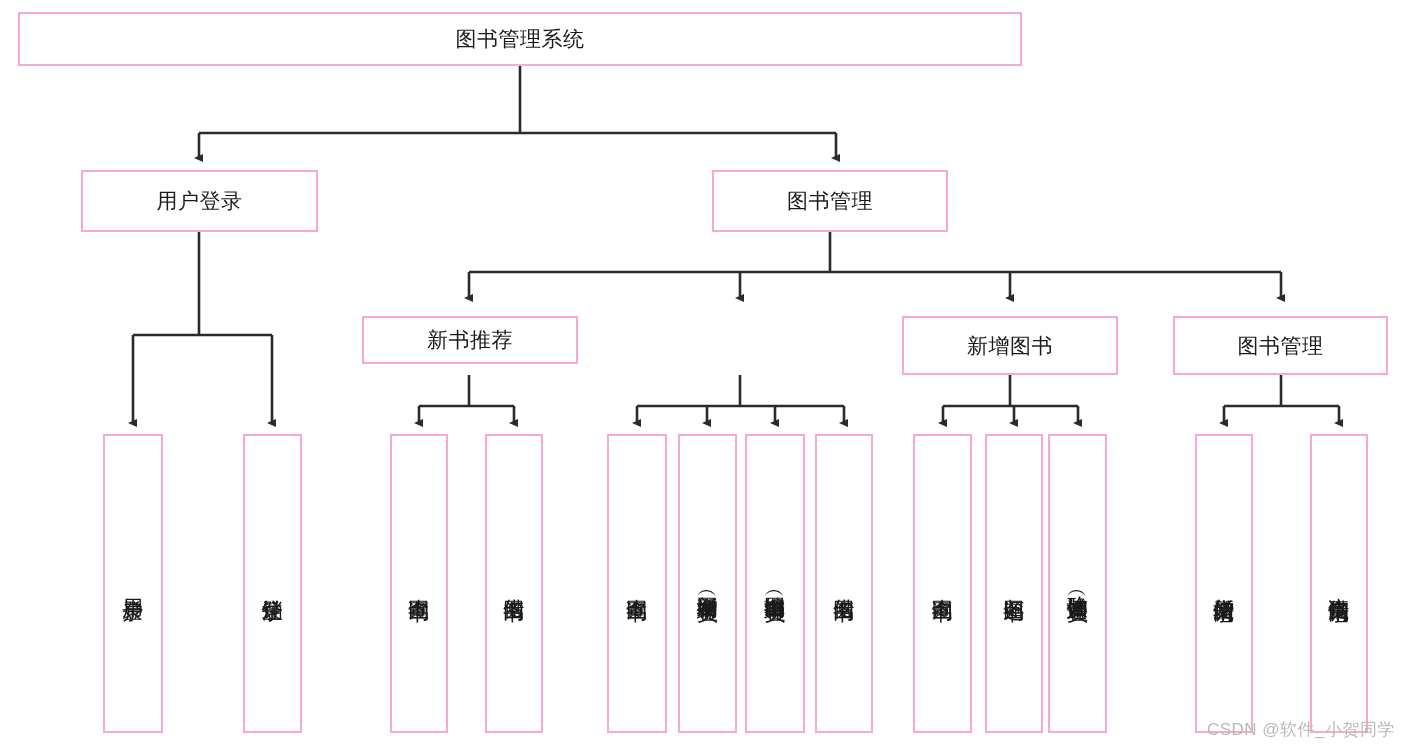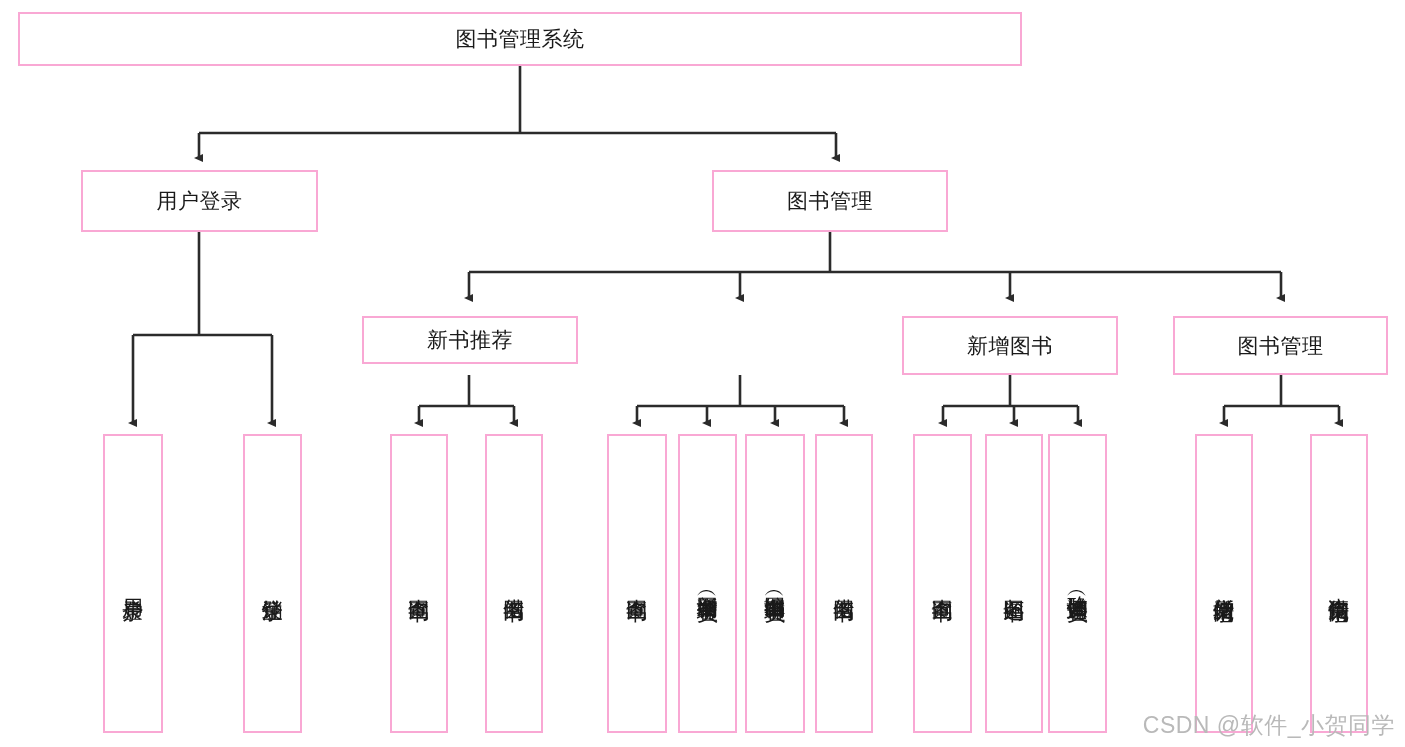--- a/index.html
+++ b/index.html
@@ -49,21 +49,21 @@
     text-align: center;
   }
   .node.vert > span {
     display: block;
     white-space: nowrap;
   }
   .watermark {
     position: absolute;
     right: 10px;
     bottom: 6px;
-    font-size: 23px;
+    font-size: 17px;
     color: #b9b9b9;
     letter-spacing: 0.5px;
     white-space: nowrap;
   }
 </style>
 </head>
 <body>
 
 <div id="canvas">
 

